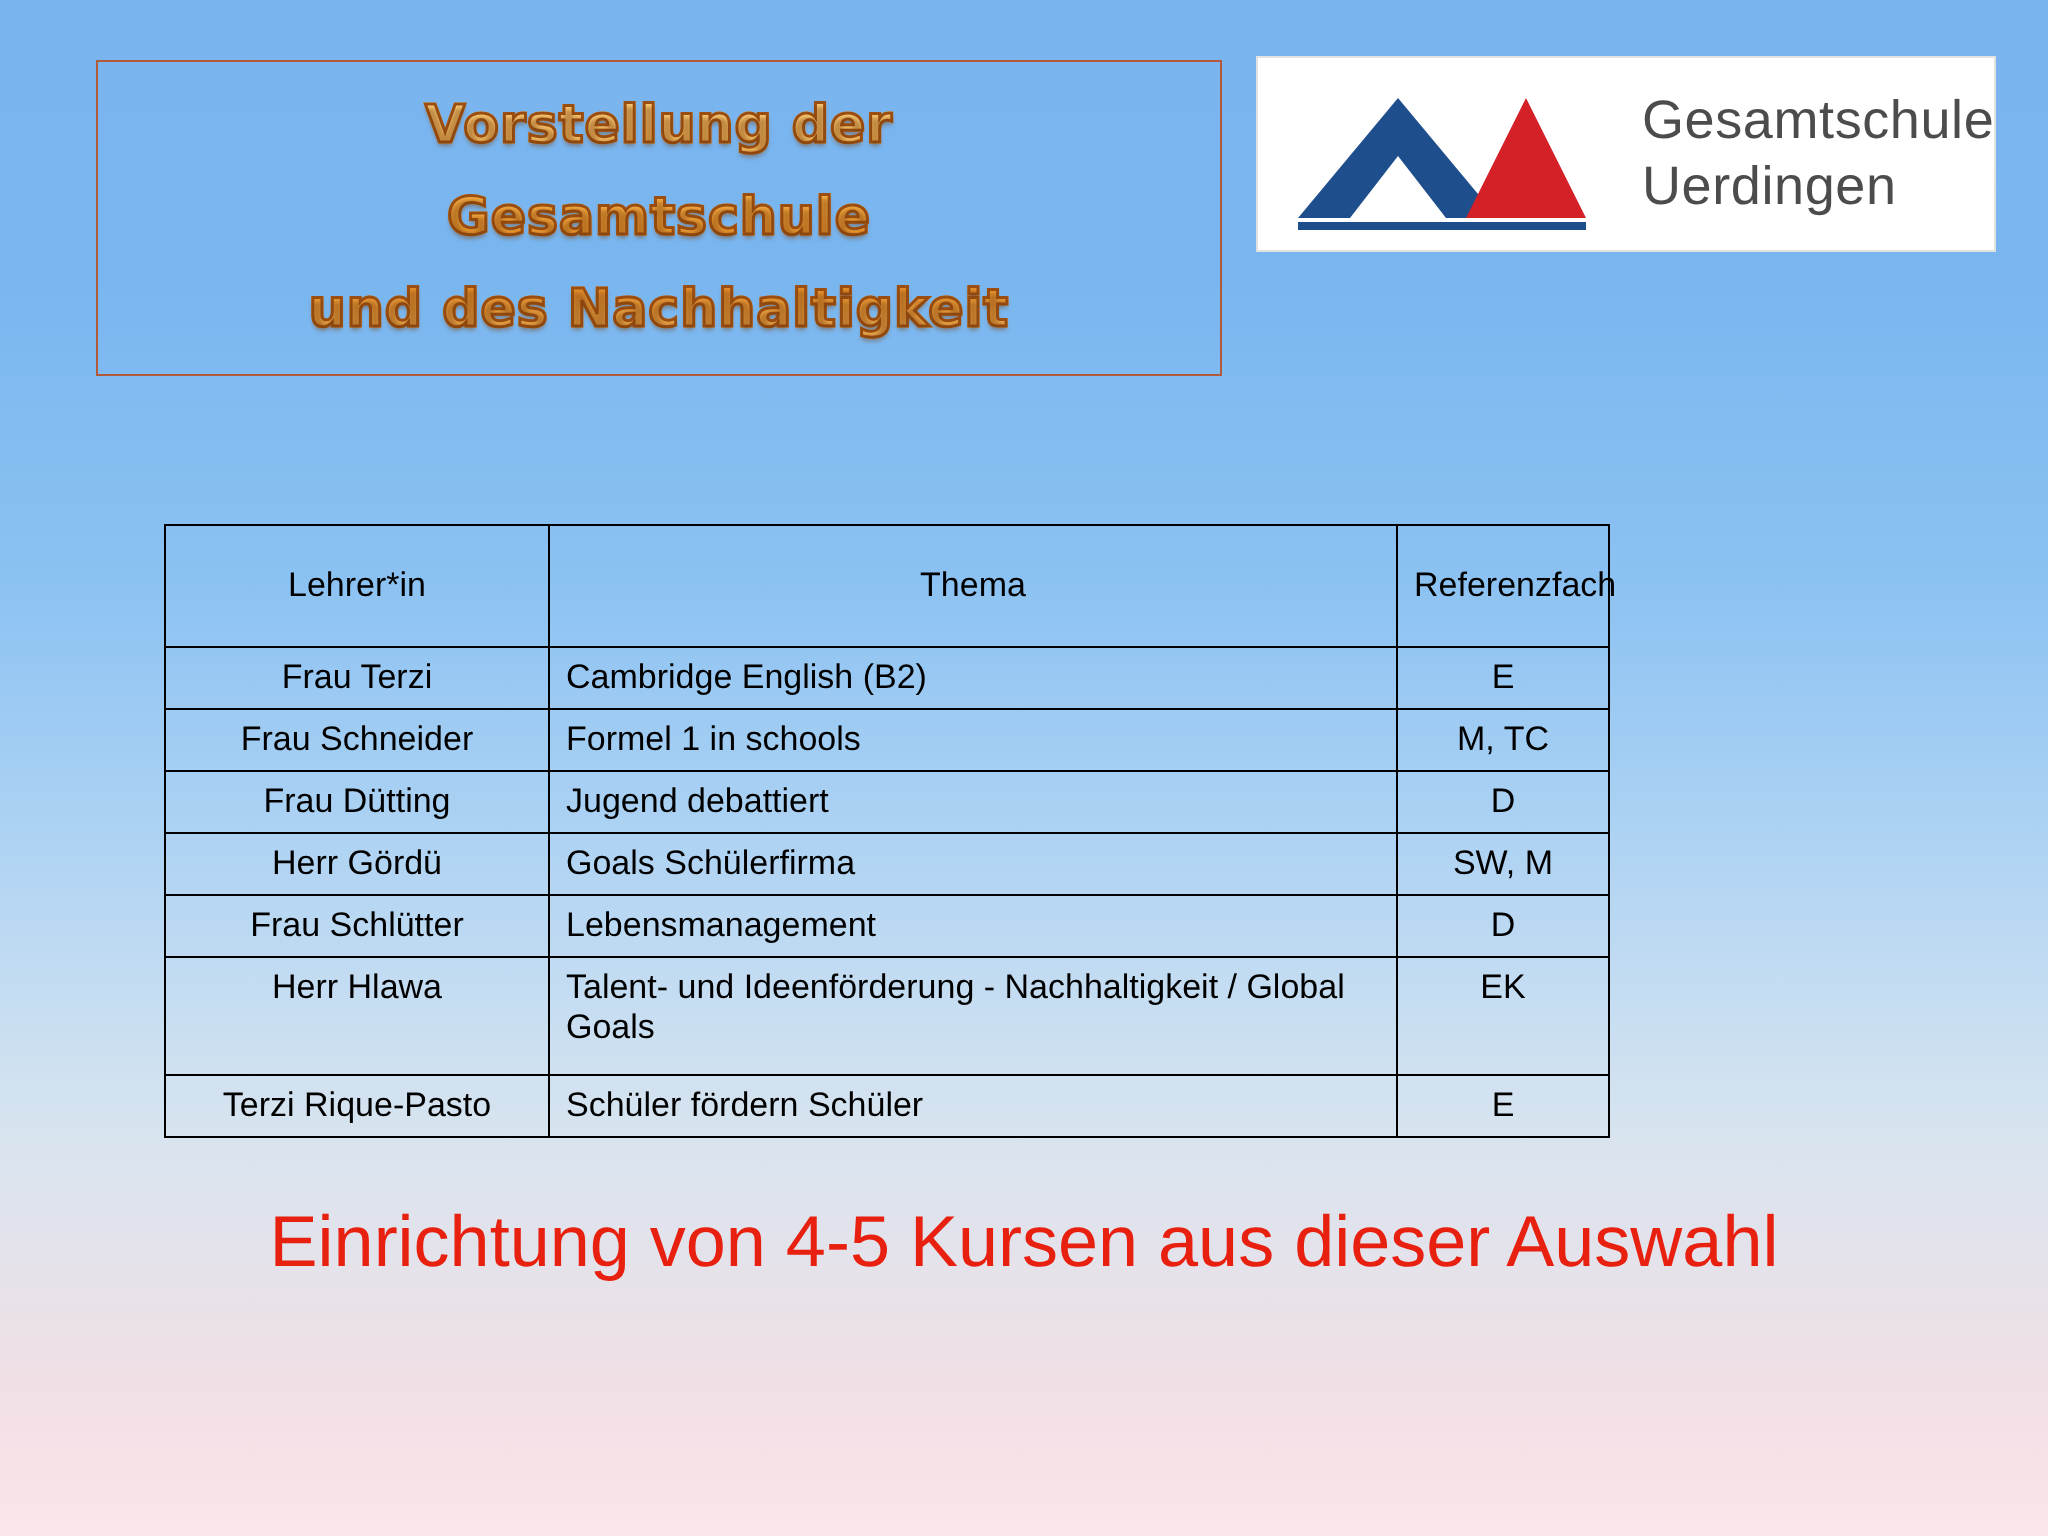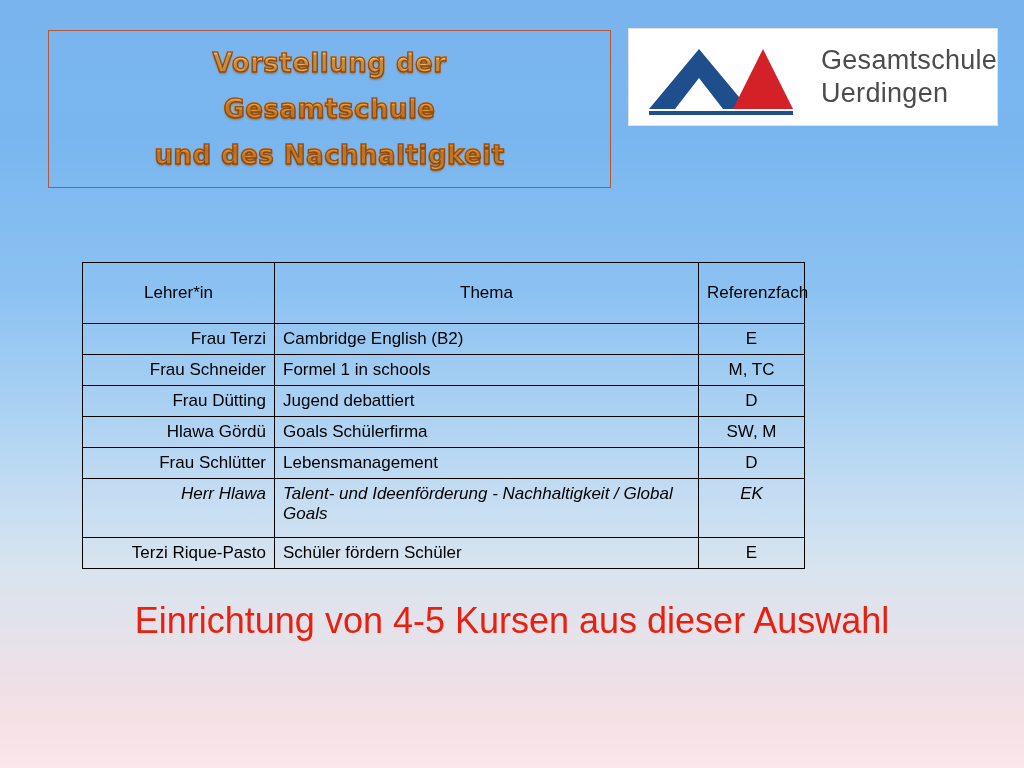--- a/index.html
+++ b/index.html
@@ -113,25 +113,25 @@
   }
   table.courses th {
     font-weight: normal;
     height: 50px;
     vertical-align: middle;
   }
   .col-teacher { width: 192px; }
   .col-topic   { width: 424px; }
   .col-subject { width: 106px; }
 
-  td.teacher { text-align: right; }
+  td.teacher { text-align: center; }
   td.topic   { text-align: left; }
   td.subject { text-align: center; }
 
-  tr.row-tall td { height: 48px; font-style: italic; }
+  tr.row-tall td { height: 48px; }
 
   
   .footer-note {
     position: absolute;
     left: 0;
     top: 600px;
     width: 1024px;
     text-align: center;
     font-family: "Liberation Sans", sans-serif;
     font-size: 36px;
@@ -187,21 +187,21 @@
           <td class="teacher">Frau Schneider</td>
           <td class="topic">Formel 1 in schools</td>
           <td class="subject">M, TC</td>
         </tr>
         <tr>
           <td class="teacher">Frau Dütting</td>
           <td class="topic">Jugend debattiert</td>
           <td class="subject">D</td>
         </tr>
         <tr>
-          <td class="teacher">Hlawa Gördü</td>
+          <td class="teacher">Herr Gördü</td>
           <td class="topic">Goals Schülerfirma</td>
           <td class="subject">SW, M</td>
         </tr>
         <tr>
           <td class="teacher">Frau Schlütter</td>
           <td class="topic">Lebensmanagement</td>
           <td class="subject">D</td>
         </tr>
         <tr class="row-tall">
           <td class="teacher">Herr Hlawa</td>

